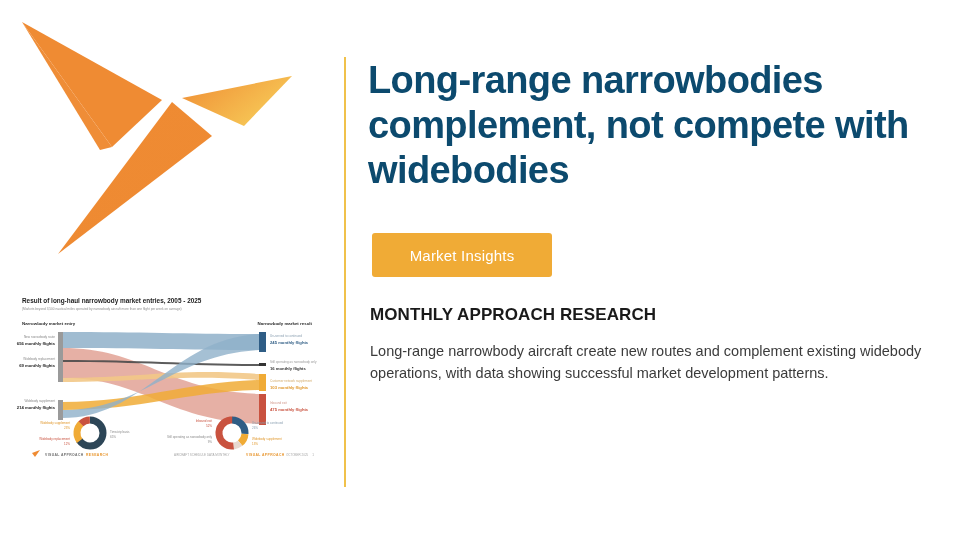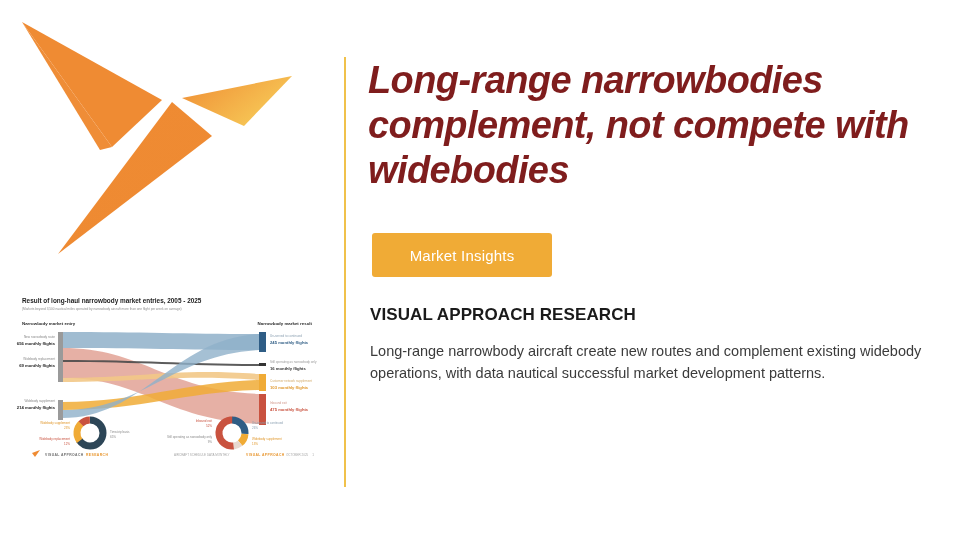--- a/index.html
+++ b/index.html
@@ -74,22 +74,21 @@
   #headline {
     position: absolute;
     left: 0;
     top: 58px;
     width: 560px;
     margin: 0;
     font-size: 38px;
     line-height: 1.18;
     font-weight: bold;
     letter-spacing: -0.6px;
-    color: #7f1d1d;
-    font-style: italic;
+    color: #0c4a6e;
   }
 
   #category-badge {
     position: absolute;
     left: 4px;
     top: 233px;
     width: 180px;
     height: 44px;
     border: none;
     border-radius: 3px;
@@ -288,19 +287,19 @@
   </div>
 
   <div id="divider"></div>
 
   <div id="right-panel">
 
     <h1 id="headline">Long-range narrowbodies complement, not compete with widebodies</h1>
 
     <button id="category-badge">Market Insights</button>
 
-    <h2 id="source-name">VISUAL APPROACH RESEARCH</h2>
-
-    <p id="description">Long-range narrowbody aircraft create new routes and complement existing widebody operations, with data nautical successful market development patterns.</p>
+    <h2 id="source-name">MONTHLY APPROACH RESEARCH</h2>
+
+    <p id="description">Long-range narrowbody aircraft create new routes and complement existing widebody operations, with data showing successful market development patterns.</p>
 
   </div>
 
 </div>
 
 </body></html>

